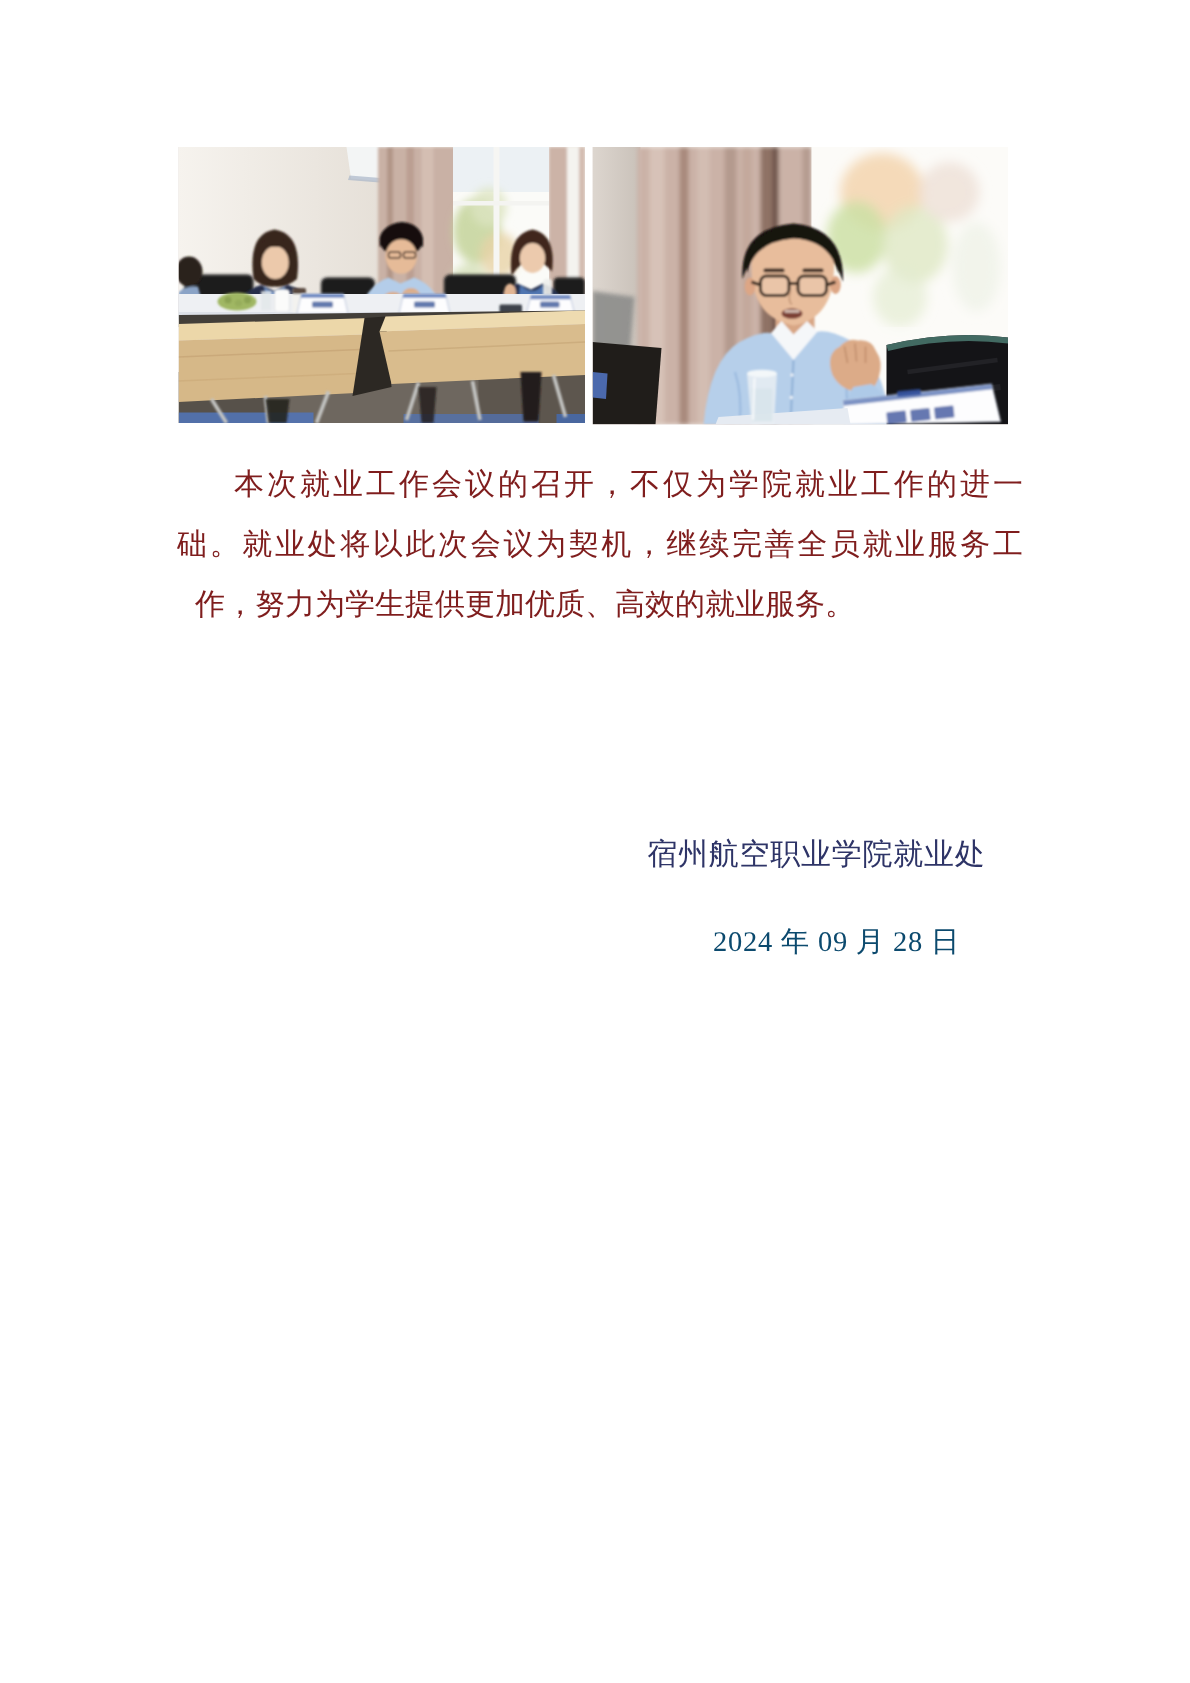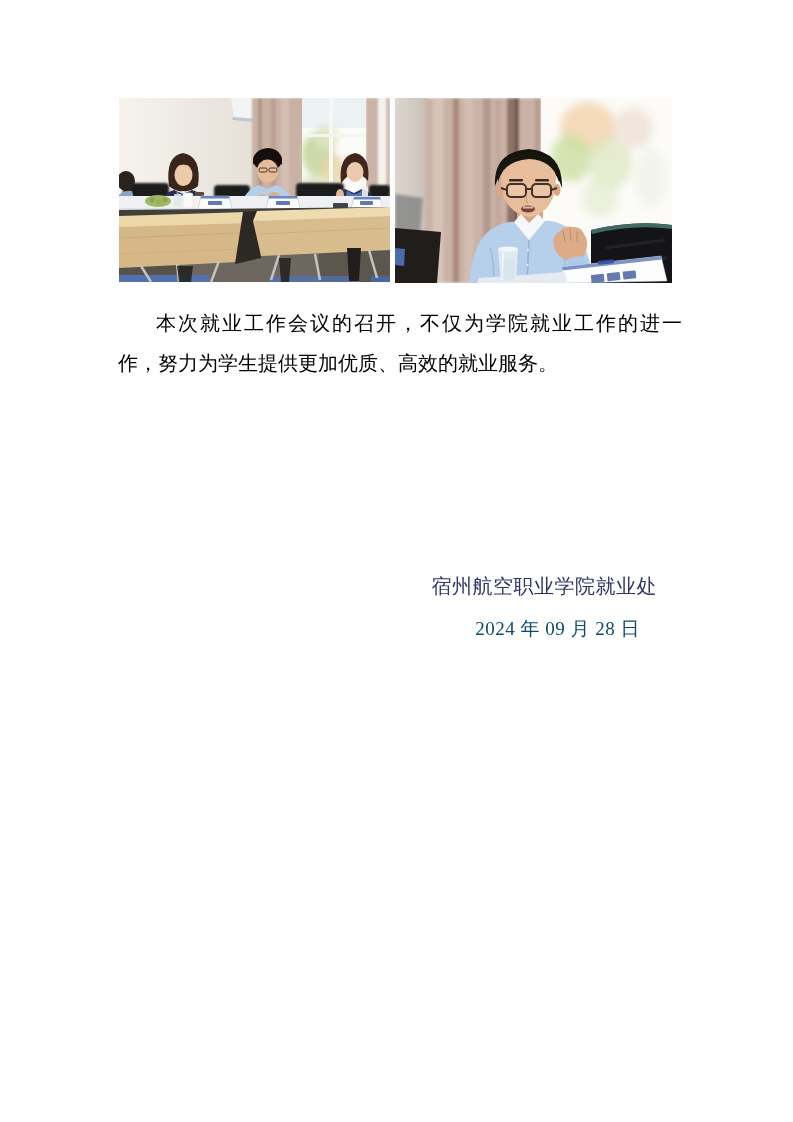--- a/index.html
+++ b/index.html
@@ -9,29 +9,29 @@
     background:#ffffff; overflow:hidden;
     font-family:"Liberation Serif","DejaVu Serif",serif;
   }
   .photo { position:absolute; top:98px; overflow:hidden; background:#e9e4de; }
   .photo svg { display:block; width:100%; height:100%; }
   .photo-left  { left:119px; width:271px; height:184px; }
   .photo-right { left:395px; width:277px; height:185px; }
 
   .body-text {
     position:absolute; left:118px; top:303px; width:564px;
-    font-size:20px; line-height:40px; color:#000000;
+    font-size:20px; line-height:40px; color:#7f1d1d;
   }
   .tline { height:40px; text-align:justify; text-align-last:justify; white-space:nowrap; }
   .tline.first { text-indent:38px; }
-  .tline.last  { text-align:right; text-align-last:left; }
+  .tline.last  { text-align:right; text-align-last:left;margin-left:12px; }
 
   .sig-org {
     position:absolute; right:136px; top:557px;
-    font-size:20px; line-height:26px; color:#2e3467; letter-spacing:0.5px;margin-top:16px;
+    font-size:20px; line-height:26px; color:#2e3467; letter-spacing:0.5px;
   }
   .sig-date {
     position:absolute; right:153px; top:617px;
     font-size:19px; line-height:24px; color:#0c4a6e; letter-spacing:0.5px;
   }
 </style>
 </head>
 <body>
 
 <div class="page">
@@ -283,19 +283,20 @@
         <path d="M103,151 L123,151 L121,185 L106,185 Z" fill="#e9eff3" opacity="0.85"></path>
         <ellipse cx="113" cy="151" rx="10" ry="2.5" fill="#f3f7f9"></ellipse>
         <rect x="106" y="161" width="14" height="22" fill="#d5e2e9" opacity="0.7"></rect>
         <path d="M108,154 L107,182" stroke="#ffffff" stroke-width="1.5" opacity="0.7"></path>
       </g>
     </svg>
   </div>
 
   <div class="body-text">
     <div class="tline first">本次就业工作会议的召开，不仅为学院就业工作的进一</div>
+    <div class="tline">础。就业处将以此次会议为契机，继续完善全员就业服务工</div>
     <div class="tline last">作，努力为学生提供更加优质、高效的就业服务。</div>
   </div>
 
   <div class="sig-org">宿州航空职业学院就业处</div>
   <div class="sig-date">2024 年 09 月 28 日</div>
 
 </div>
 
 </body></html>

